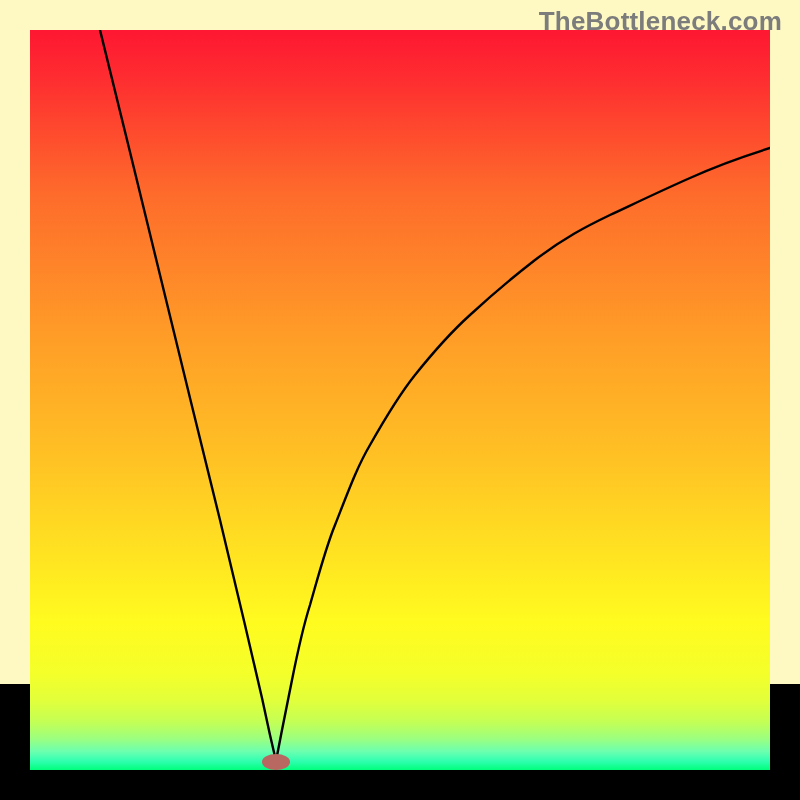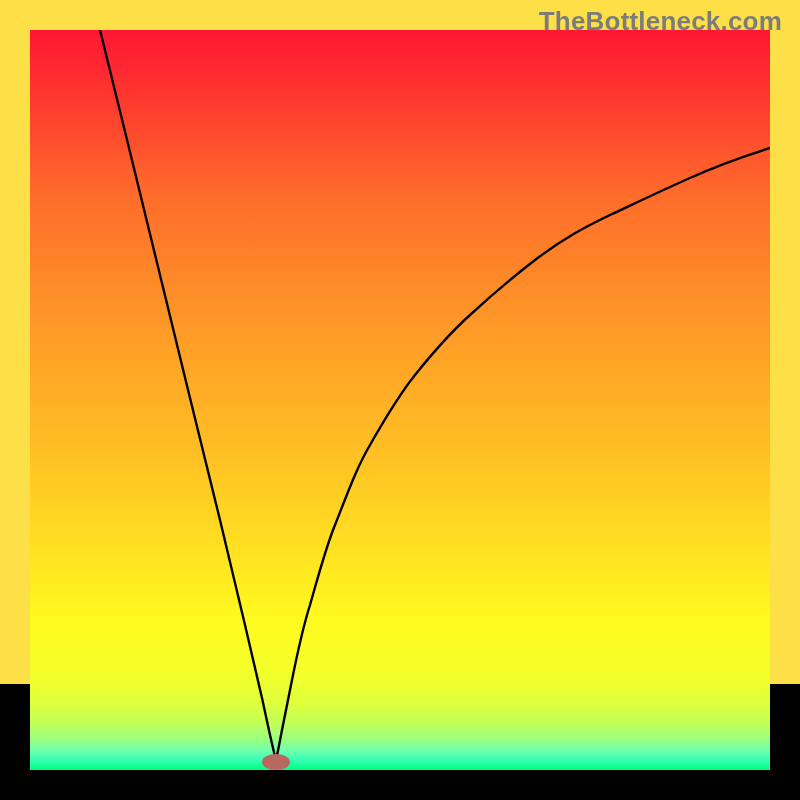--- a/index.html
+++ b/index.html
@@ -1,20 +1,20 @@
 <!DOCTYPE html>
 <html><head>
 <meta charset="utf-8">
 <style>
   * { margin: 0; padding: 0; box-sizing: border-box; }
   html, body { width: 800px; height: 800px; overflow: hidden; background: #000; }
   .outer {
     width: 800px;
     height: 684px;
-    background: #fde047;
+    background: #fef9c3;
     position: relative;
   }
   .watermark {
     position: absolute;
     top: 6px;
     right: 18px;
     font-family: Arial, Helvetica, sans-serif;
     font-size: 26px;
     font-weight: bold;
     color: #7c7c7c;

